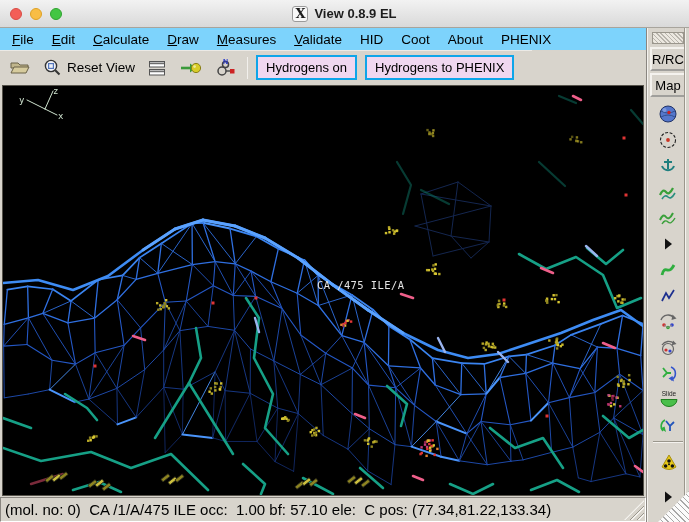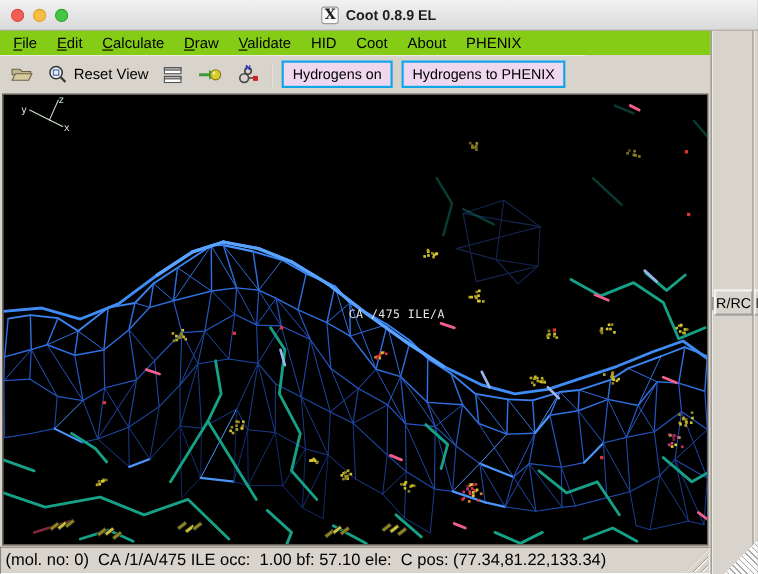--- a/index.html
+++ b/index.html
@@ -15,21 +15,21 @@
   .light{width:12px;height:12px;border-radius:50%;}
   .light.red{background:#f35e57;border:1px solid #d94c44;}
   .light.yellow{background:#f8bd45;border:1px solid #dfa123;}
   .light.green{background:#43c644;border:1px solid #2fa32f;}
   .title-wrap{margin:0 auto;display:flex;align-items:center;gap:6px;
     font-size:13px;font-weight:bold;color:#1d1d1d;}
   .xicon{width:16px;height:16px;background:#f8f8f8;border:1px solid #9a9a9a;border-radius:3px;
     font-family:"DejaVu Serif",serif;font-size:13px;line-height:14px;text-align:center;font-weight:bold;}
 
   
-  .menubar{position:absolute;left:0;top:28px;width:646px;height:22px;background:#84cc16;
+  .menubar{position:absolute;left:0;top:28px;width:646px;height:22px;background:#7dd3fc;
     display:flex;align-items:center;padding-left:3px;font-size:13.5px;}
   .menu-item{padding:2px 9px;white-space:nowrap;cursor:default;}
   .menu-item u{text-decoration:underline;}
 
   
   .toolbar{position:absolute;left:0;top:50px;width:532px;height:34px;background:#d8d4cc;
     display:flex;align-items:center;padding:16px 6px;gap:6px;font-size:13.5px;
     border-top:1px solid #eceae6;}
   .tb-btn{display:flex;align-items:center;gap:5px;padding:2px 3px;white-space:nowrap;}
   .tb-sep{width:1px;height:22px;background:#9a968c;border-right:1px solid #f2f0ec;margin:0 2px;}
@@ -44,21 +44,21 @@
   .statusbar{position:absolute;left:0;top:497px;width:646px;height:25px;background:#d8d4cc;
     border:1px solid;border-color:#8a8680 #ffffff #ffffff #8a8680;
     display:flex;align-items:center;padding:0 4px;font-size:15px;white-space:pre;overflow:hidden;}
   .status-grip{position:absolute;right:1px;bottom:1px;width:20px;height:20px;
     background:repeating-linear-gradient(135deg,#d8d4cc 0 3px,#9a968c 3px 4px,#f4f2ee 4px 5px);
     clip-path:polygon(100% 0,100% 100%,0 100%);}
 
   
   .sidebar{position:absolute;left:646px;top:28px;width:43px;height:494px;background:#d8d4cc;
     border-left:1px solid #8a8680;box-shadow:inset 1px 0 0 #f4f2ee;
-    display:flex;flex-direction:row;align-items:center;}
+    display:flex;flex-direction:column;align-items:center;}
   .sb-strip{position:absolute;right:0;top:0;width:5px;height:100%;border-left:1px solid #9a968c;
     box-shadow:inset 1px 0 0 #f4f2ee;}
   .sb-grip{width:32px;height:12px;margin:4px 0 2px 0;border:1px solid #9a968c;
     background:repeating-linear-gradient(45deg,#b8b4ac 0 1px,#ece8e0 1px 3px);}
   .sb-btn{width:36px;height:24px;margin:1px 0;background:#d8d4cc;font-size:13px;
     font-family:"Liberation Sans",sans-serif;
     border:2px outset #f4f2ee;display:flex;align-items:center;justify-content:center;padding:0;}
   .sb-icons{display:flex;flex-direction:column;align-items:center;gap:6px;margin-top:6px;}
   .sb-icon{width:20px;height:20px;display:flex;align-items:center;justify-content:center;}
   .sb-sep{width:30px;height:0;border-top:1px solid #9a968c;border-bottom:1px solid #f4f2ee;margin:5px 0 4px 0;}
@@ -72,29 +72,30 @@
 <div class="window">
 
   <div class="titlebar">
     <div class="lights">
       <div class="light red"></div>
       <div class="light yellow"></div>
       <div class="light green"></div>
     </div>
     <div class="title-wrap">
       <div class="xicon">X</div>
-      <span>Coot 0.8.9 EL</span>
+      <span>View 0.8.9 EL</span>
     </div>
   </div>
 
   <div class="menubar">
     <span class="menu-item"><u>F</u>ile</span>
     <span class="menu-item"><u>E</u>dit</span>
     <span class="menu-item"><u>C</u>alculate</span>
     <span class="menu-item"><u>D</u>raw</span>
+    <span class="menu-item"><u>M</u>easures</span>
     <span class="menu-item"><u>V</u>alidate</span>
     <span class="menu-item">HID</span>
     <span class="menu-item">Coot</span>
     <span class="menu-item">About</span>
     <span class="menu-item">PHENIX</span>
   </div>
 
   <div class="toolbar">
     <span class="tb-btn">
       <svg width="22" height="17">

